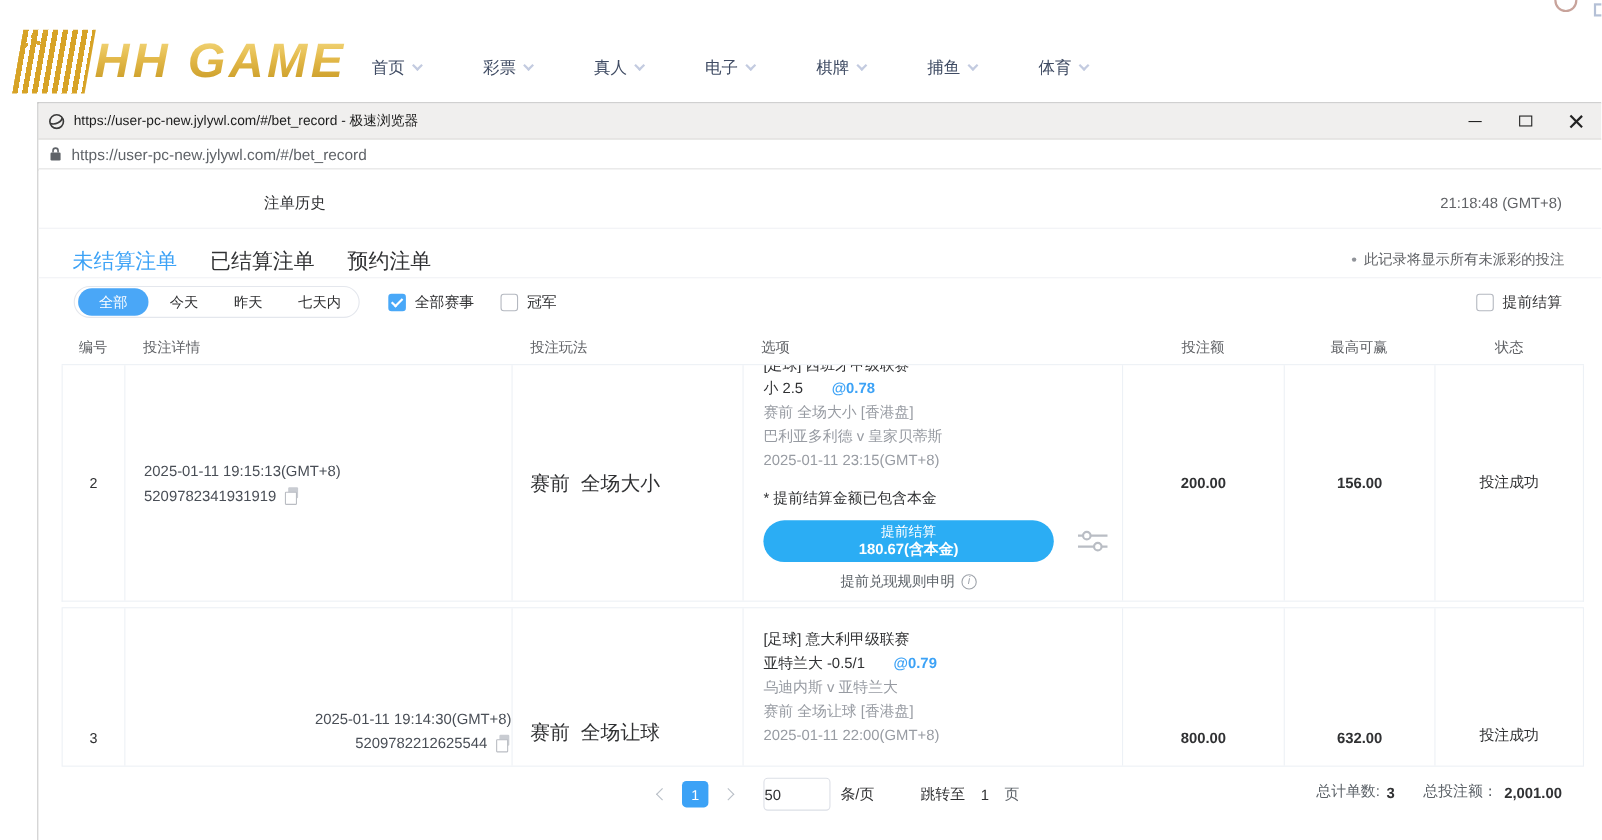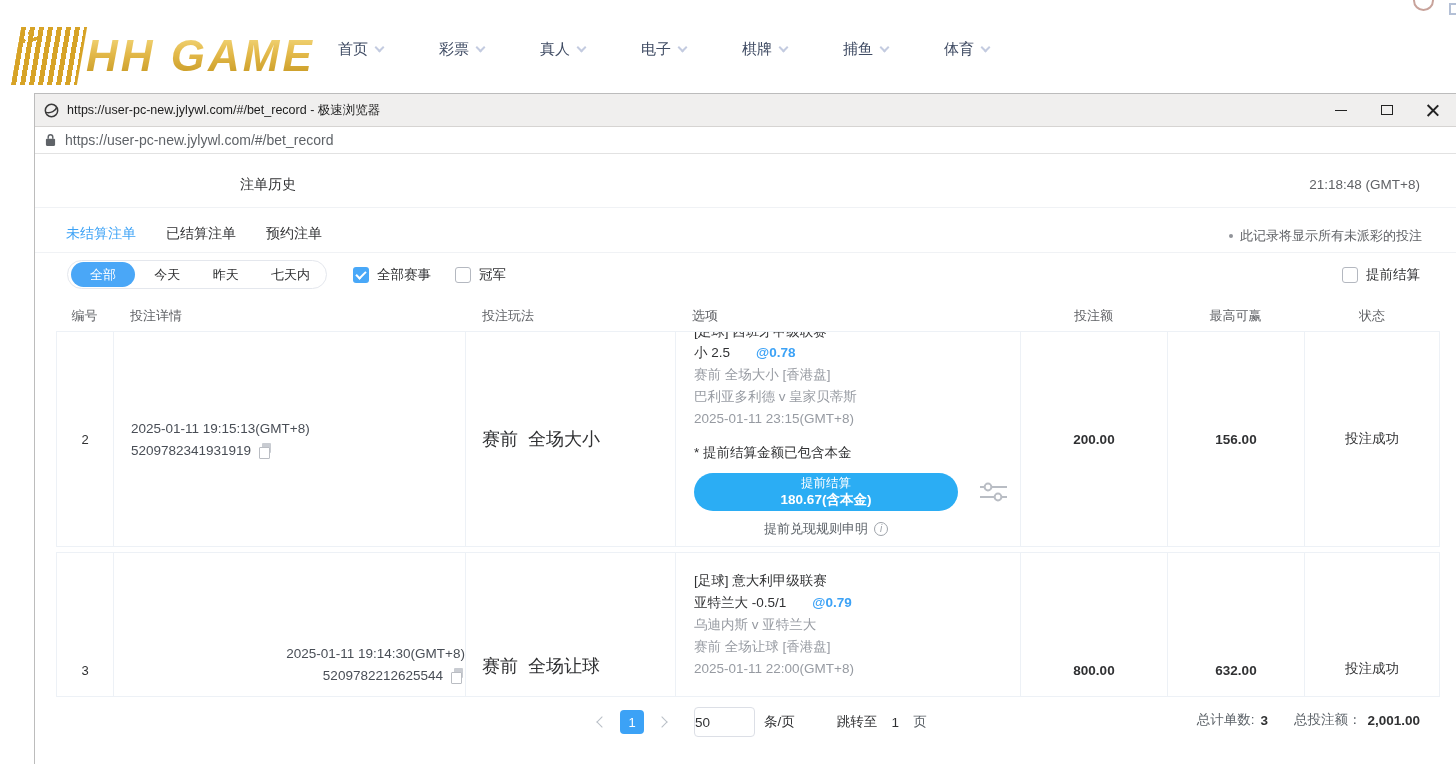--- a/index.html
+++ b/index.html
@@ -16,21 +16,21 @@
       radial-gradient(circle 2px at 20px 3px,#d9a62e 98%,transparent),
       radial-gradient(circle 2px at 5px 14px,#d9a62e 98%,transparent),
       radial-gradient(circle 2px at 16px 12px,#d9a62e 98%,transparent),
       repeating-linear-gradient(90deg,#d7a326 0 5px,transparent 5px 9px);
     background-repeat:no-repeat,no-repeat,no-repeat,no-repeat,repeat;
     background-size:auto,auto,auto,auto,100% 100%;
   }
   .logo-text { font-size:44px; font-weight:bold; font-style:italic; letter-spacing:3px;
     background:linear-gradient(180deg,#f6dd85 0%,#e3b94a 45%,#c3941c 100%);
     -webkit-background-clip:text; background-clip:text; color:transparent; }
-  .nav { position:absolute; left:338px; top:40px; display:flex; gap:56px; }
+  .nav { position:absolute; left:338px; top:52px; display:flex; gap:56px; }
   .nav-item { display:flex; align-items:center; gap:8px; font-size:15px; color:#3f4b63; font-weight:500; cursor:pointer; }
   .chev { width:7px; height:7px; border-right:2px solid #c3cbe0; border-bottom:2px solid #c3cbe0; transform:rotate(45deg); margin-top:-4px; }
   .top-partial-icon { position:absolute; right:22px; top:-10px; width:21px; height:21px; border:2px solid #c8a39b; border-radius:50%; }
   .top-partial-frag { position:absolute; right:-5px; top:3px; width:12px; height:12px; border:2px solid #b4c0d6; }
 
   
   .window { position:absolute; left:14px; top:93px; right:0; bottom:0; border:1px solid #bcbcbc; border-right:none; border-bottom:none; background:#fff;margin-left:20px; }
   .titlebar { height:33px; background:#f0efee; border-bottom:1px solid #d6d4d2; display:flex; align-items:center; padding-left:9px; }
   .win-title { font-size:12.5px; color:#1c1c1c; margin-left:8px; }
   .win-controls { margin-left:auto; display:flex; height:33px; }
@@ -43,21 +43,21 @@
   .urlbar { height:27px; background:#fff; border-bottom:1px solid #e2e2e2; display:flex; align-items:center; padding-left:10px; }
   .url-text { font-size:14px; color:#5f6368; margin-left:9px; }
 
   
   .content { position:absolute; left:0; right:0; top:61px; bottom:0; background:#fff; }
   .page-title { position:absolute; left:205px; top:21px; font-size:14px; color:#303133; }
   .clock { position:absolute; right:36px; top:22px; font-size:13.5px; color:#606266; }
   .hline { position:absolute; left:0; right:0; height:1px; background:#f0f2f5; }
   .hl1 { top:52px; } .hl2 { top:97px; }
   .tabs { position:absolute; left:31px; top:70px; display:flex; gap:30px; }
-  .tab { font-size:14px; color:#303133; cursor:pointer; }
+  .tab { font-size:19px; color:#303133; cursor:pointer; }
   .tab.active { color:#3ca2f6; }
   .note { position:absolute; right:34px; top:72px; display:flex; align-items:center; gap:7px; font-size:13px; color:#606266; }
   .note-dot { width:4px; height:4px; border-radius:50%; background:#909399; }
 
   .seg { position:absolute; left:32px; top:105px; height:29px; width:260px; border:1px solid #e4e7ed; border-radius:16px; background:#fff; display:flex; align-items:center; justify-content:space-between; padding:0 3px; }
   .seg-item { font-size:13px; color:#303133; padding:0 13px; height:23px; line-height:23px; border-radius:12px; cursor:pointer; white-space:nowrap; }
   .seg-item.active { background:#4aa7f7; color:#fff; padding:0 19px; height:25px; line-height:25px; border-radius:13px; }
 
   .cb-group { position:absolute; left:318px; top:111px; display:flex; gap:24px; }
   .cb { display:flex; align-items:center; gap:8px; font-size:13.5px; color:#303133; cursor:pointer; }

